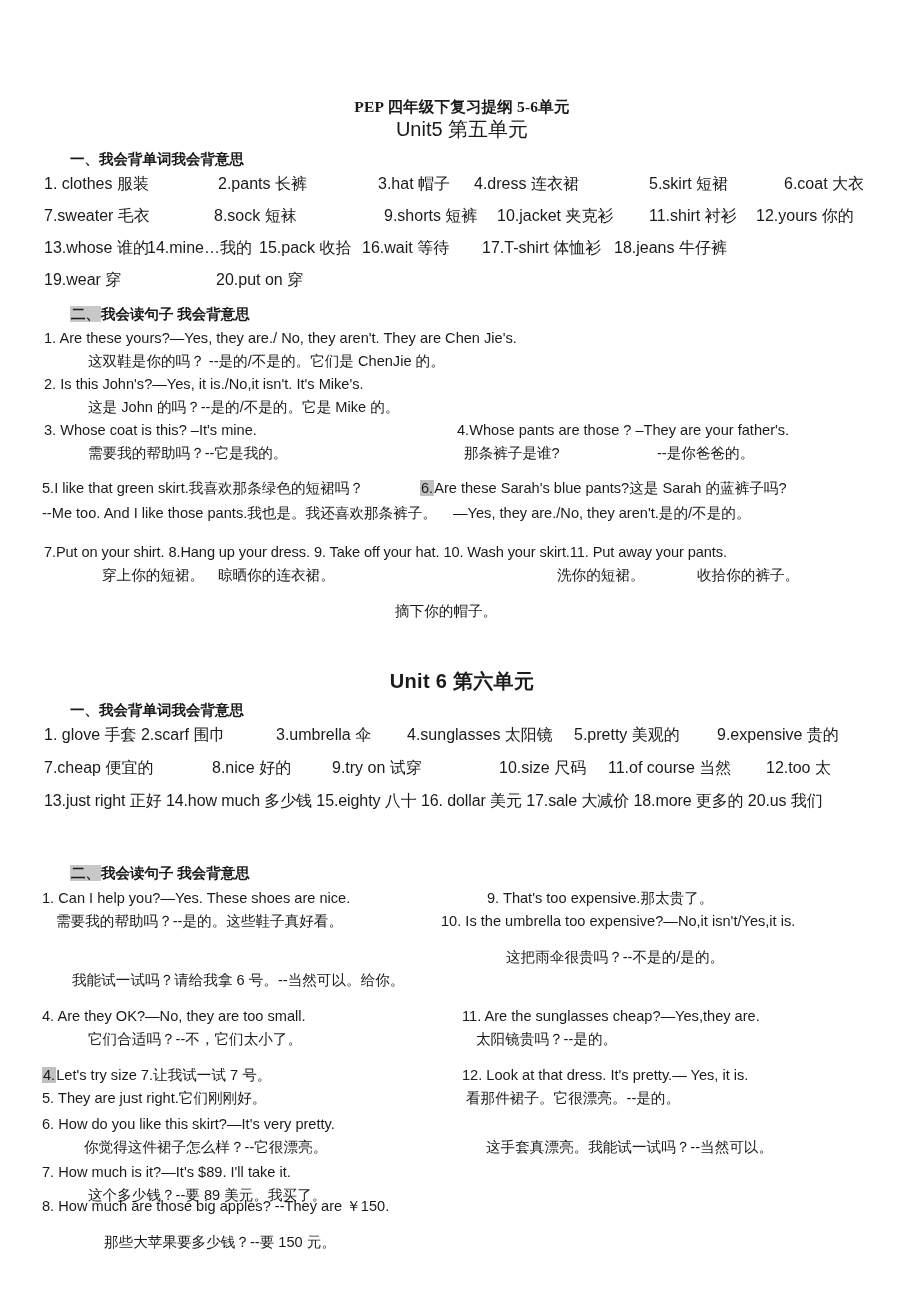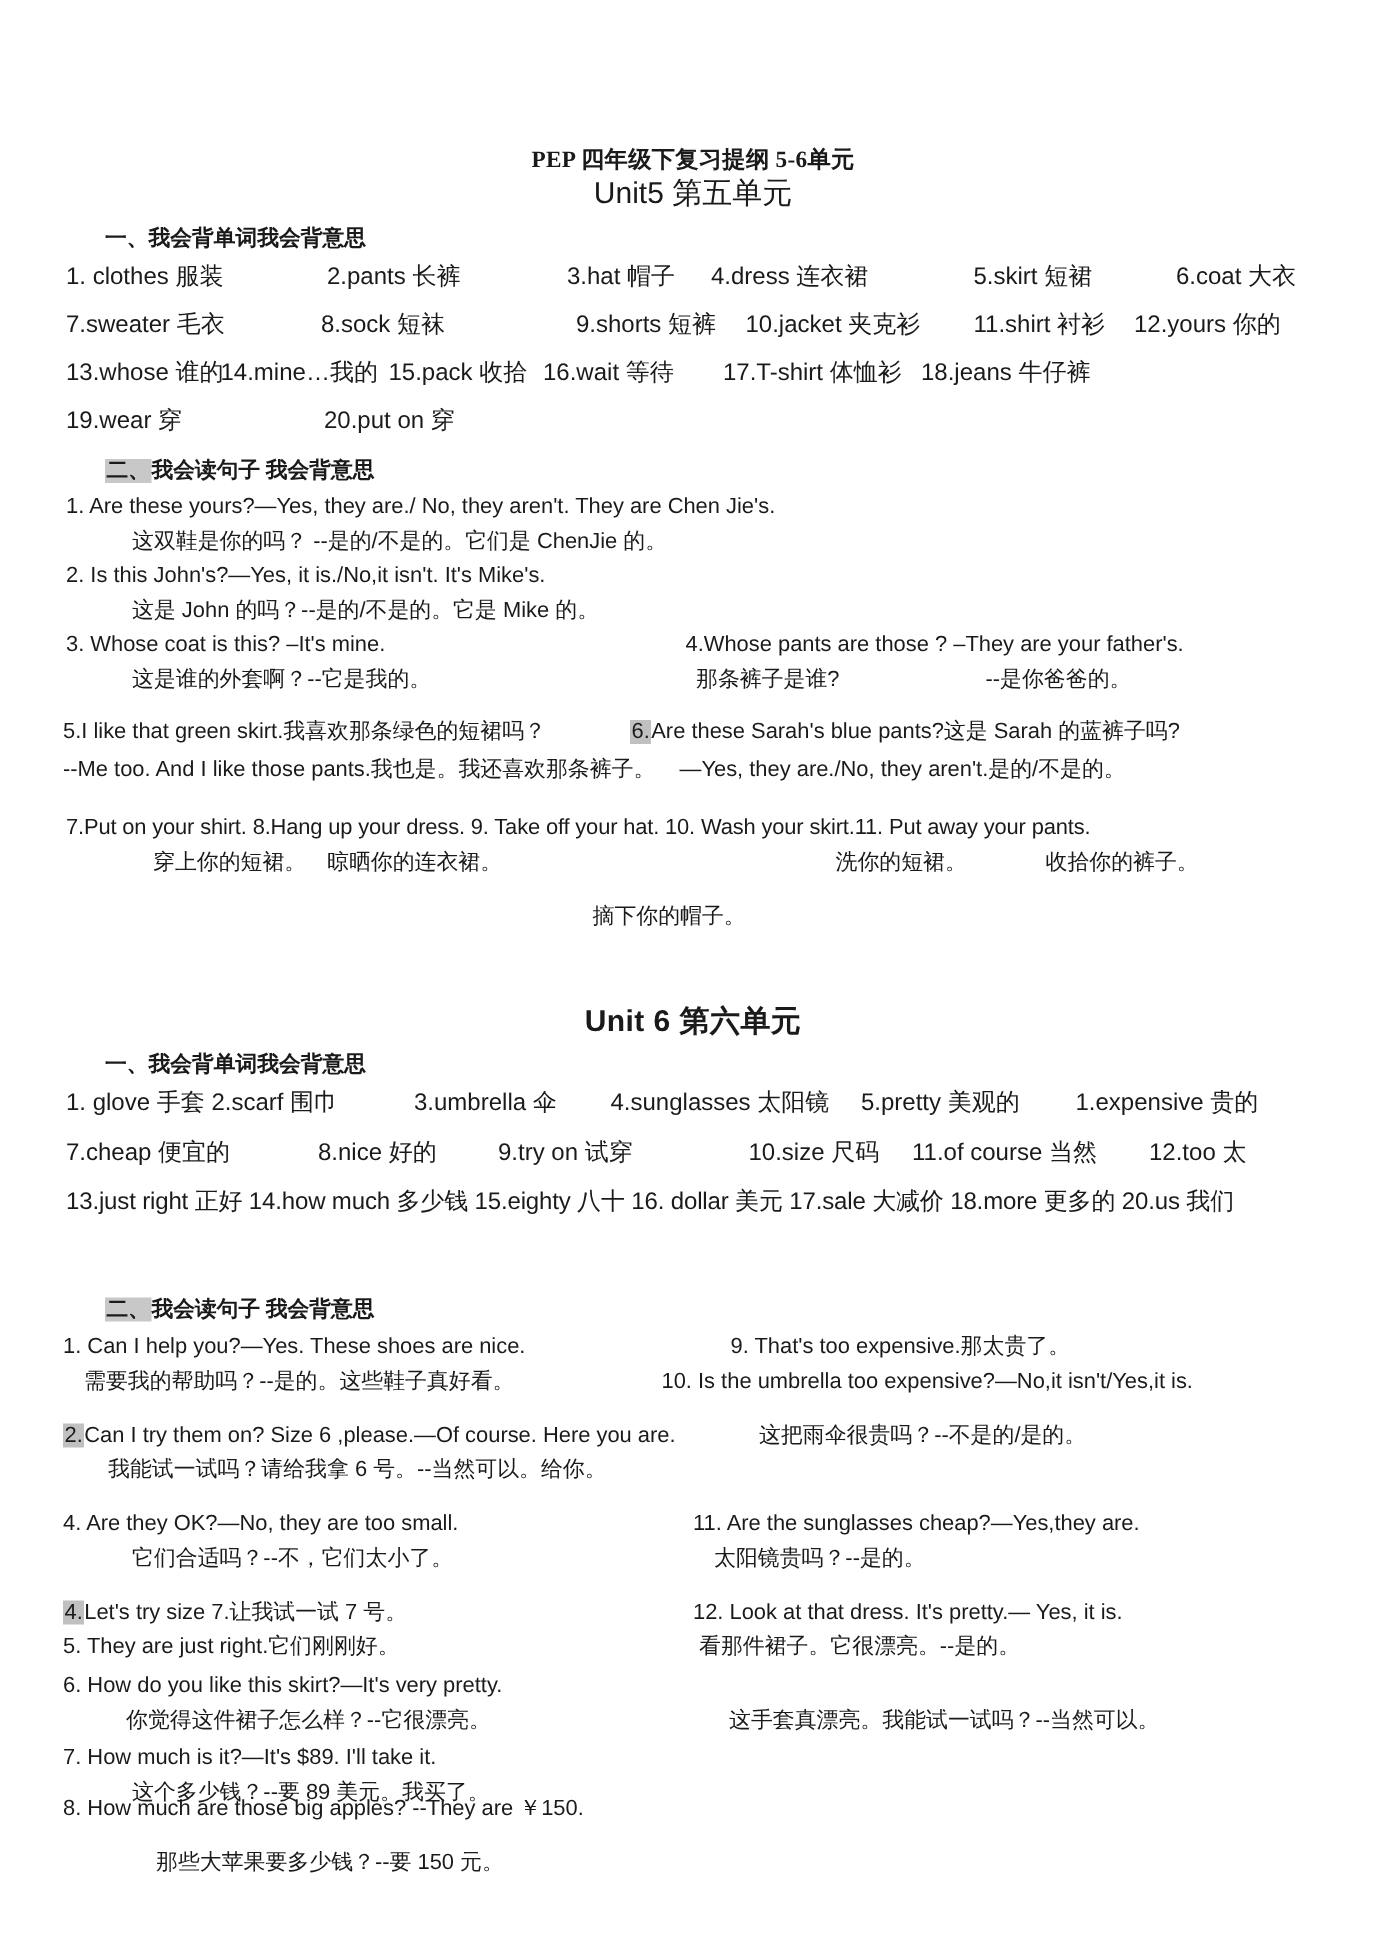--- a/index.html
+++ b/index.html
@@ -123,21 +123,21 @@
     <div class="sent">1.  Are these yours?—Yes, they are./ No, they aren't. They are Chen Jie's.</div>
     <div class="sent indent2 zh">这双鞋是你的吗？   --是的/不是的。它们是 ChenJie 的。</div>
     <div class="sent">2.  Is this John's?—Yes, it is./No,it isn't. It's Mike's.</div>
     <div class="sent indent2 zh">这是 John 的吗？--是的/不是的。它是 Mike 的。</div>
 
     <div style="position:relative;height:23px;">
       <span class="abs sent" style="left:0;top:0;">3.  Whose coat is this? –It's mine.</span>
       <span class="abs sent" style="left:413px;top:0;">4.Whose pants are   those ? –They are your father's.</span>
     </div>
     <div style="position:relative;height:27px;">
-      <span class="abs sent zh" style="left:44px;top:0;">这是谁的外套啊？--它是我的。</span>
+      <span class="abs sent zh" style="left:44px;top:0;">需要我的帮助吗？--它是我的。</span>
       <span class="abs sent zh" style="left:420px;top:0;">那条裤子是谁?</span>
       <span class="abs sent zh" style="left:613px;top:0;">--是你爸爸的。</span>
     </div>
 
     <div style="position:relative;height:25px;margin-top:8px;">
       <span class="abs sent" style="left:-2px;top:0;">5.I like that green skirt.我喜欢那条绿色的短裙吗？</span>
       <span class="abs sent" style="left:376px;top:0;"><span class="num-hl">6.</span><span>Are these Sarah's blue pants?这是 Sarah 的蓝裤子吗?</span></span>
     </div>
     <div style="position:relative;height:30px;">
       <span class="abs sent" style="left:409px;top:0;">—Yes, they are./No, they aren't.是的/不是的。</span>
@@ -155,21 +155,21 @@
 
     <div class="unit-title six" style="margin-top:82px;margin-bottom:7px;">Unit 6 第六单元</div>
 
     <div class="sec-head">一、我会背单词我会背意思</div>
 
     <div style="position:relative;height:33px;">
       <span class="abs" style="left:0px;top:0;">1.  glove 手套 2.scarf 围巾</span>
       <span class="abs" style="left:232px;top:0;">3.umbrella 伞</span>
       <span class="abs" style="left:363px;top:0;">4.sunglasses 太阳镜</span>
       <span class="abs" style="left:530px;top:0;">5.pretty 美观的</span>
-      <span class="abs" style="left:673px;top:0;">1.expensive 贵的</span>
+      <span class="abs" style="left:673px;top:0;">9.expensive 贵的</span>
     </div>
 
     <div style="position:relative;height:33px;">
       <span class="abs" style="left:0px;top:0;">7.cheap 便宜的</span>
       <span class="abs" style="left:168px;top:0;">8.nice 好的</span>
       <span class="abs" style="left:288px;top:0;">9.try on 试穿</span>
       <span class="abs" style="left:455px;top:0;">10.size 尺码</span>
       <span class="abs" style="left:564px;top:0;">11.of course 当然</span>
       <span class="abs" style="left:722px;top:0;">12.too 太</span>
     </div>
@@ -180,21 +180,20 @@
 
     <div class="sec-head" style="margin-top:39px;margin-bottom:3px;">
       <span class="hl">二、</span><span>我会读句子 我会背意思</span>
     </div>
 
     <div style="position:relative;height:330px;">
 
       <span class="abs sent" style="left:-2px;top:0px;">1. Can I help you?—Yes. These shoes are nice.</span>
       <span class="abs sent zh" style="left:12px;top:23px;">需要我的帮助吗？--是的。这些鞋子真好看。</span>
 
-      <span class="abs sent" style="left:-2px;top:59px;"><span class="num-hl">2.</span><span>Can I try them on? Size 6 ,please.—Of course. Here you are.</span></span>
       <span class="abs sent zh" style="left:28px;top:82px;">我能试一试吗？请给我拿 6 号。--当然可以。给你。</span>
 
       <span class="abs sent" style="left:-2px;top:118px;">4.   Are they OK?—No, they are too small.</span>
       <span class="abs sent zh" style="left:44px;top:141px;">它们合适吗？--不，它们太小了。</span>
 
       <span class="abs sent" style="left:-2px;top:177px;"><span class="num-hl">4.</span><span>Let's try size 7.让我试一试 7 号。</span></span>
       <span class="abs sent" style="left:-2px;top:200px;">5. They are just right.它们刚刚好。</span>
 
       <span class="abs sent" style="left:-2px;top:226px;">6. How do you like this skirt?—It's very pretty.</span>
       <span class="abs sent zh" style="left:40px;top:249px;">你觉得这件裙子怎么样？--它很漂亮。</span>

